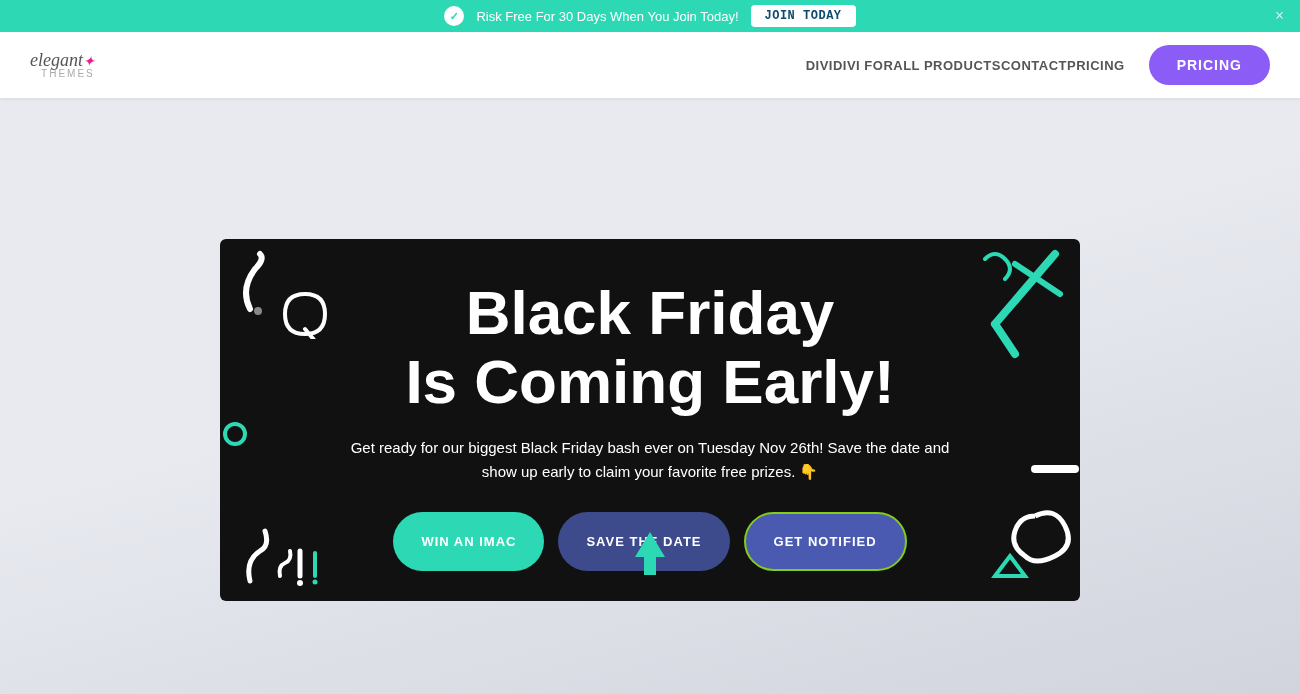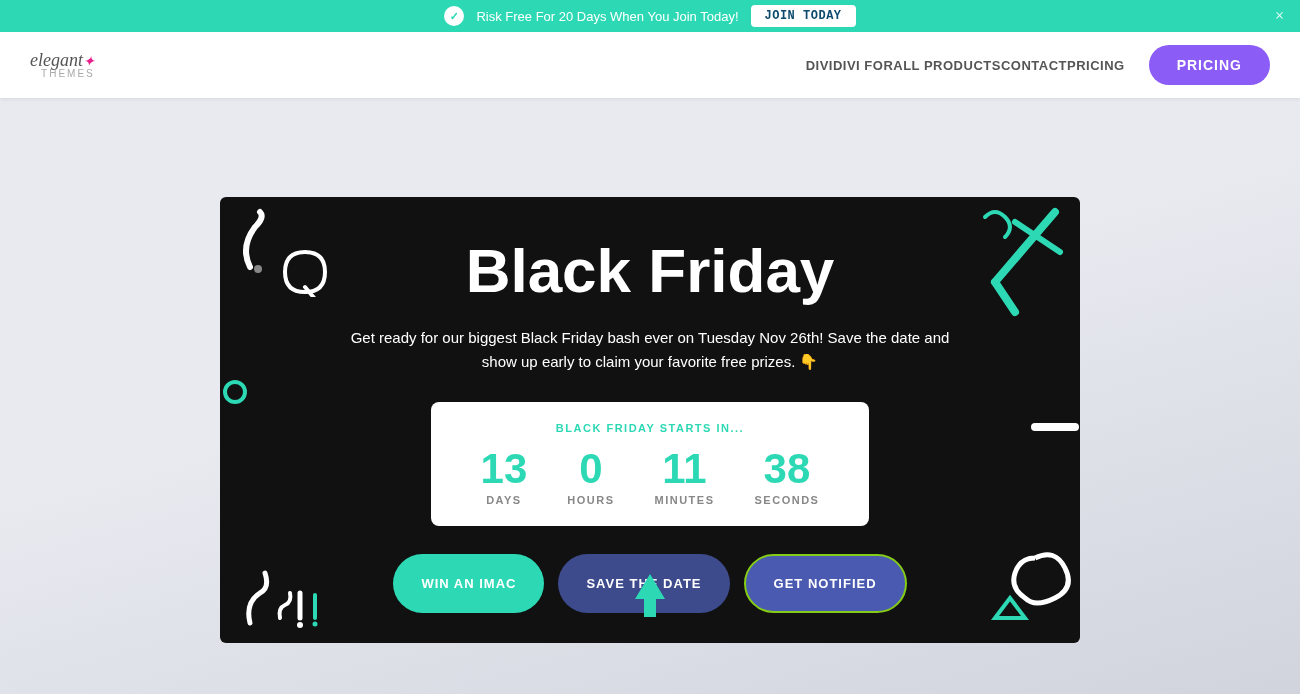--- a/index.html
+++ b/index.html
@@ -215,21 +215,21 @@
       left: 50%;
       transform: translateX(-50%);
       z-index: 2;
     }
   </style>
 </head>
 <body>
 
 <div id="top-banner">
   <div class="shield-icon">✓</div>
-  <span class="banner-text">Risk Free For 20 Days When You Join Today!</span>
+  <span class="banner-text">Risk Free For 30 Days When You Join Today!</span>
   <button class="join-btn">JOIN TODAY</button>
   <span class="close-icon">×</span>
 </div>
 
 <nav id="navbar">
   <div id="logo">
     <div class="logo-img">
       <span class="elegant">
         elegant<span class="logo-star">✦</span>
       </span>
@@ -286,45 +286,25 @@
     <svg class="deco-svg" style="top:200px;right:0;width:50px;height:60px;" viewBox="0 0 50 60">
       <line x1="5" y1="30" x2="45" y2="30" stroke="white" stroke-width="8" stroke-linecap="round"></line>
     </svg>
 
     <svg class="deco-svg" style="top:180px;left:0;width:30px;height:60px;" viewBox="0 0 30 60">
       <circle cx="15" cy="15" r="10" stroke="#2dd9b4" stroke-width="4" fill="none"></circle>
     </svg>
 
     <h1 class="hero-title">
       <span>Black Friday</span><br>
+      <span>Is Coming Early!</span>
     </h1>
 
     <p class="hero-subtitle">Get ready for our biggest Black Friday bash ever on Tuesday Nov 26th! Save the date and show up early to claim your favorite free prizes. 👇</p>
 
-    <div id="countdown-box">
-      <div class="countdown-label-top">BLACK FRIDAY STARTS IN...</div>
-      <div class="countdown-numbers">
-        <div class="countdown-item">
-          <span class="countdown-number">13</span>
-          <span class="countdown-unit">DAYS</span>
-        </div>
-        <div class="countdown-item">
-          <span class="countdown-number">0</span>
-          <span class="countdown-unit">HOURS</span>
-        </div>
-        <div class="countdown-item">
-          <span class="countdown-number">11</span>
-          <span class="countdown-unit">MINUTES</span>
-        </div>
-        <div class="countdown-item">
-          <span class="countdown-number">38</span>
-          <span class="countdown-unit">SECONDS</span>
-        </div>
-      </div>
-    </div>
 
     <div id="cta-buttons">
       <button class="cta-btn btn-teal">WIN AN IMAC</button>
       <button class="cta-btn btn-blue-dark">SAVE THE DATE</button>
       <button class="cta-btn btn-blue">GET NOTIFIED</button>
     </div>
 
     <div class="arrow-up">
       <svg width="40" height="50" viewBox="0 0 40 50">
         <polygon points="20,5 5,30 14,30 14,48 26,48 26,30 35,30" fill="#2dd9b4"></polygon>

